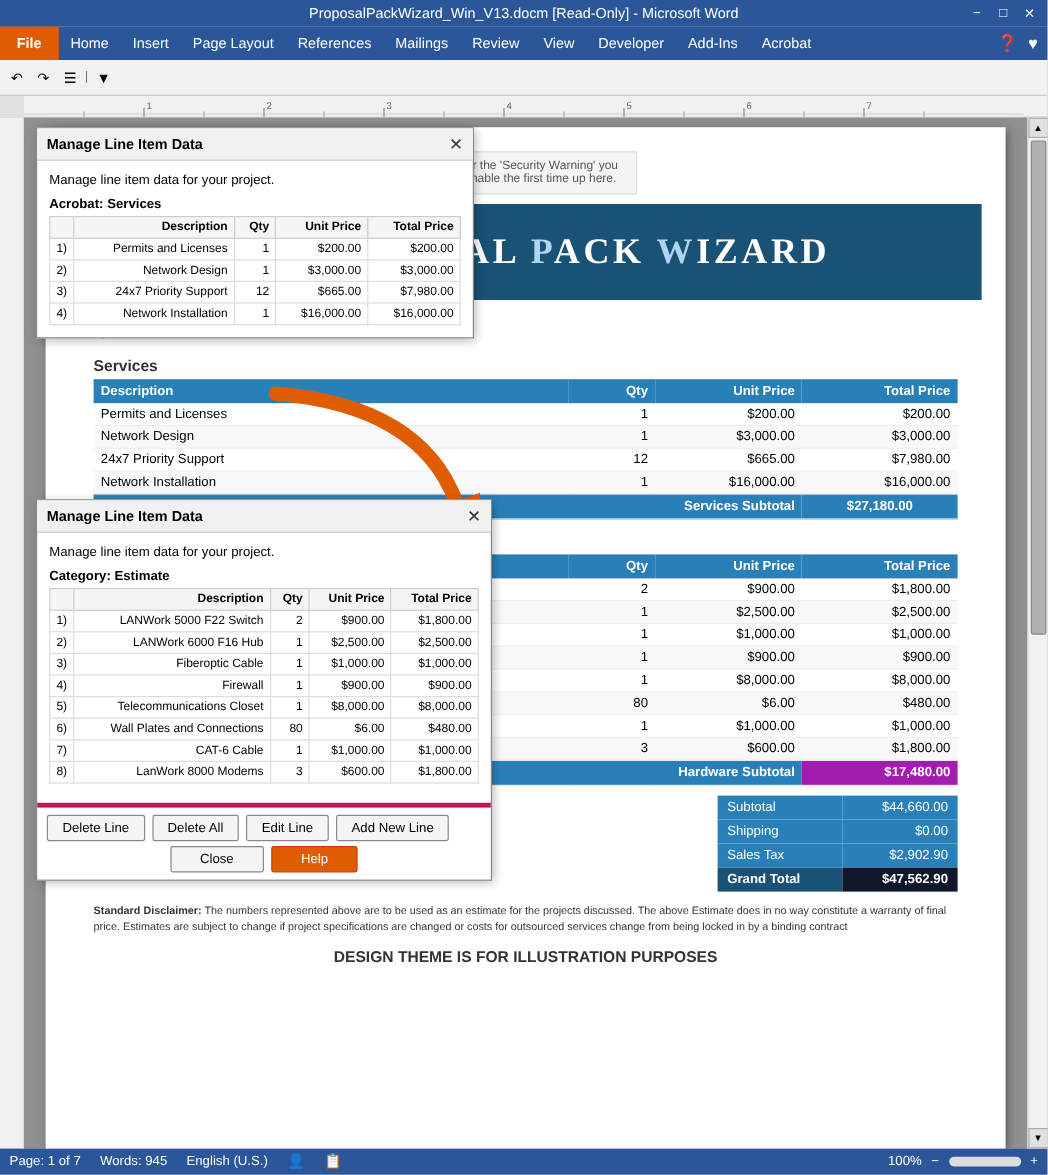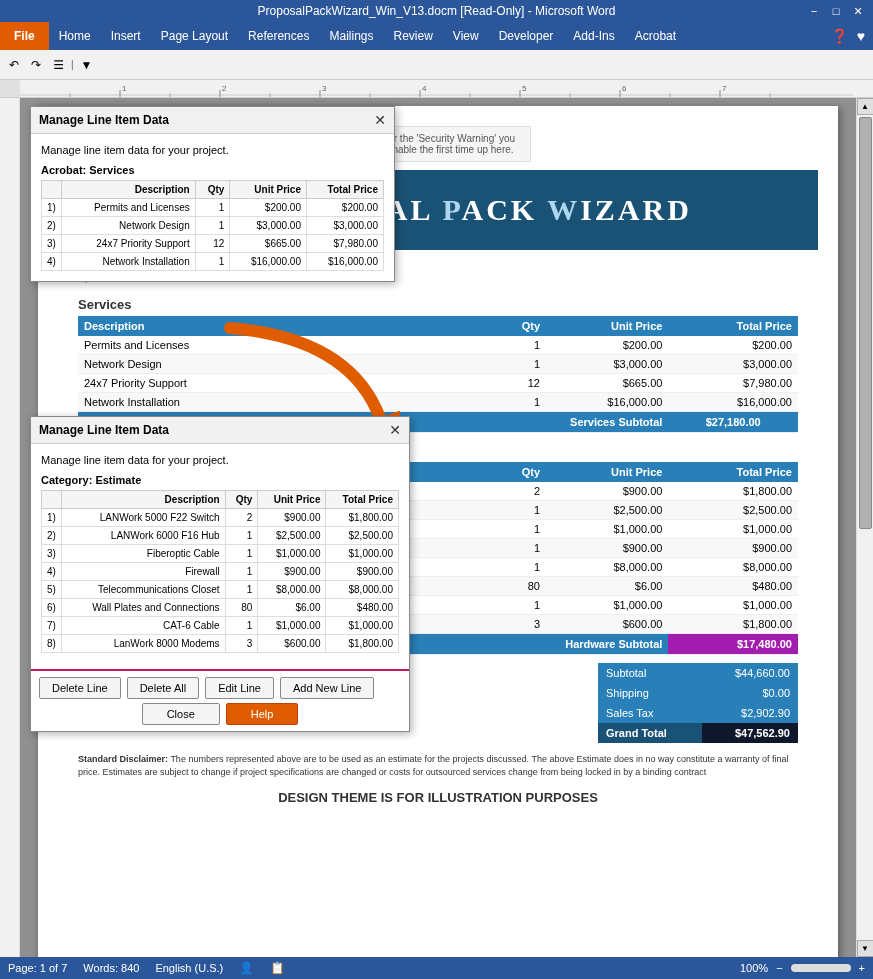--- a/index.html
+++ b/index.html
@@ -482,21 +482,21 @@
               <td>8)</td>
               <td>LanWork 8000 Modems</td>
               <td style="text-align:right;">3</td>
               <td style="text-align:right;">$600.00</td>
               <td style="text-align:right;">$1,800.00</td>
             </tr>
           </tbody>
         </table>
       </div>
 
-      <div class="dialog-buttons" style="padding:6px 8px 2px 8px;display:flex;gap:6px;border-top:2px solid #be185d;">
+      <div class="dialog-buttons" style="padding:6px 8px 2px 8px;display:flex;gap:6px;border-top:4px solid #be185d;">
         <button class="dlg-btn">Delete Line</button>
         <button class="dlg-btn">Delete All</button>
         <button class="dlg-btn">Edit Line</button>
         <button class="dlg-btn">Add New Line</button>
       </div>
 
       <div style="padding:2px 8px 6px 8px;display:flex;gap:6px;justify-content:center;">
         <button class="dlg-btn" style="padding:4px 24px;">Close</button>
         <button class="dlg-btn dlg-btn-help" style="padding:4px 24px;background:#e05c00;color:white;border-color:#c0400a;">Help</button>
       </div>
@@ -507,21 +507,21 @@
   <div id="right-scrollbar" style="width:17px;background:#f1f1f1;border-left:1px solid #ddd;display:flex;flex-direction:column;align-items:center;">
     <button class="scroll-btn">▲</button>
     <div class="scroll-thumb" style="width:13px;background:#b0b0b0;border:1px solid #888;border-radius:2px;height:40px;margin:2px;"></div>
     <div style="flex:1;"></div>
     <button class="scroll-btn">▼</button>
   </div>
 </div>
 
 <div id="status-bar">
   <span>Page: 1 of 7</span>
-  <span>Words: 840</span>
+  <span>Words: 945</span>
   <span>English (U.S.)</span>
   <span style="font-size:12px;">👤</span>
   <span style="font-size:12px;">📋</span>
   <div class="status-right">
     <span>100%</span>
     <span>−</span>
     <span style="display:inline-block;width:60px;height:8px;background:#ddd;border-radius:4px;vertical-align:middle;"></span>
     <span>+</span>
   </div>
 </div>

